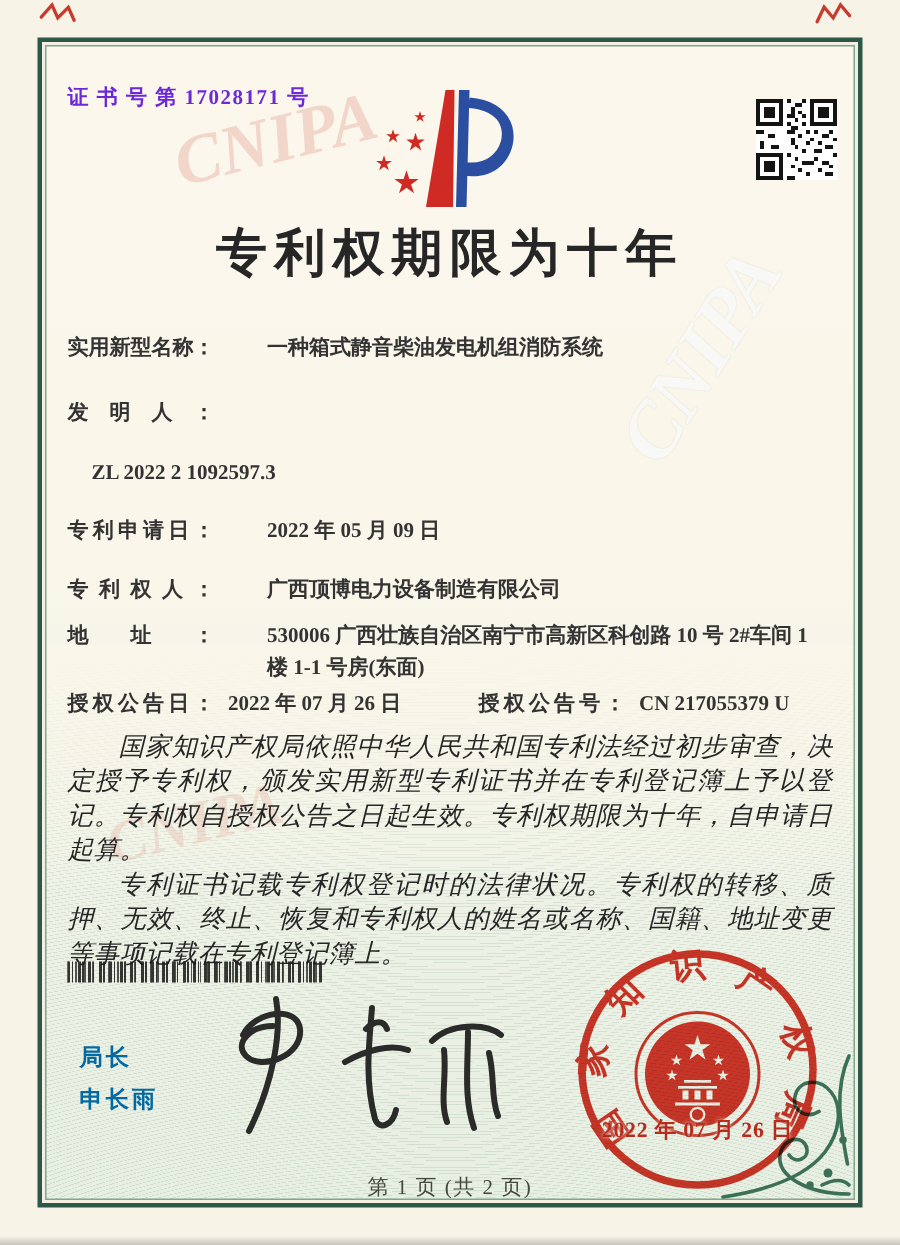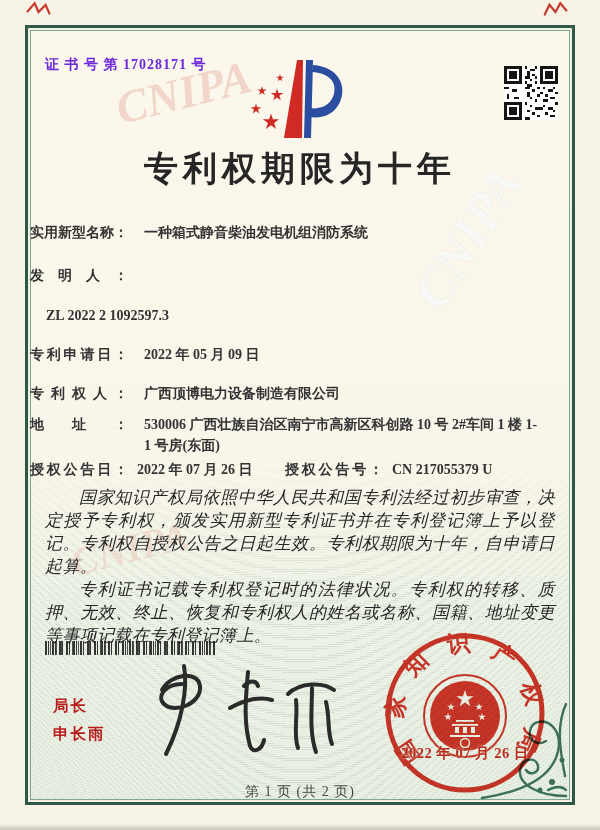--- a/index.html
+++ b/index.html
@@ -28,42 +28,42 @@
        text-shadow:0 0 1px rgba(185,195,180,.55);transform:rotate(-58deg);}
   .wm3{left:70px;top:525px;font-size:40px;color:rgba(228,160,148,.28);transform:rotate(-14deg);}
   
   .cert-no{position:absolute;left:45px;top:56px;font-size:14px;letter-spacing:1px;
            font-weight:600;color:#6d28d9;z-index:5;}
   .logo{position:absolute;left:250px;top:56px;z-index:5;}
   .qr{position:absolute;left:504px;top:66px;z-index:5;}
   .title{position:absolute;left:0;top:146px;width:600px;text-align:center;
          font-size:34px;font-weight:bold;letter-spacing:5px;color:#262626;z-index:5;}
   
-  .frow{position:absolute;left:30px;width:510px;display:flex;z-index:5;
-        font-size:14px;font-weight:600;color:#333;line-height:21px;}
+  .frow{position:absolute;left:45px;width:510px;display:flex;z-index:5;
+        font-size:14px;font-weight:600;color:#333;line-height:21px;gap:19px;}
   .flabel{flex:0 0 98px;text-align:justify;text-align-last:justify;}
   .fvalue{flex:1;margin-left:16px;}
   .pair1{display:flex;width:255px;}
   .pair2{display:flex;flex:1;}
   .pair1 .fvalue,.pair2 .fvalue{margin-left:9px;}
   
   .paras{position:absolute;left:45px;width:510px;top:486px;z-index:5;
          font-size:17px;line-height:23px;font-style:italic;color:#262626;
          text-align:justify;letter-spacing:.4px;}
   .paras p{margin:0;text-indent:2em;}
   
   .barcode{position:absolute;left:45px;top:641px;width:170px;height:14px;z-index:5;opacity:.88;
     background:
       repeating-linear-gradient(90deg,#1c1c1c 0 2px,transparent 2px 3px,#1c1c1c 3px 4px,
         transparent 4px 7px,#1c1c1c 7px 9px,transparent 9px 10px,#1c1c1c 10px 11px,transparent 11px 14px),
       repeating-linear-gradient(90deg,rgba(30,30,30,.85) 0 1px,transparent 1px 5px,
         rgba(30,30,30,.85) 5px 6px,transparent 6px 11px);}
   .signer{position:absolute;left:53px;top:692px;z-index:5;
           font-family:"Liberation Sans","DejaVu Sans",sans-serif;
-          font-size:15.5px;font-weight:bold;letter-spacing:2px;color:#b91c1c;line-height:28px;}
+          font-size:15.5px;font-weight:bold;letter-spacing:2px;color:#0369a1;line-height:28px;}
   .sig{position:absolute;left:140px;top:660px;z-index:5;}
   .seal{position:absolute;left:382px;top:628px;width:166px;height:166px;z-index:6;
         opacity:.93;mix-blend-mode:multiply;}
   .seal-date{position:absolute;left:0;top:116px;width:166px;text-align:center;
         font-size:14.5px;font-weight:bold;color:#ca1f10;letter-spacing:.5px;
         text-shadow:0 0 3px rgba(255,255,255,.9);}
   .flourish{position:absolute;left:478px;top:698px;z-index:4;}
   .footer{position:absolute;left:0;top:783px;width:600px;text-align:center;
           font-size:14px;color:#44493f;letter-spacing:1px;z-index:5;}
   .corner-mark{position:absolute;z-index:3;}

